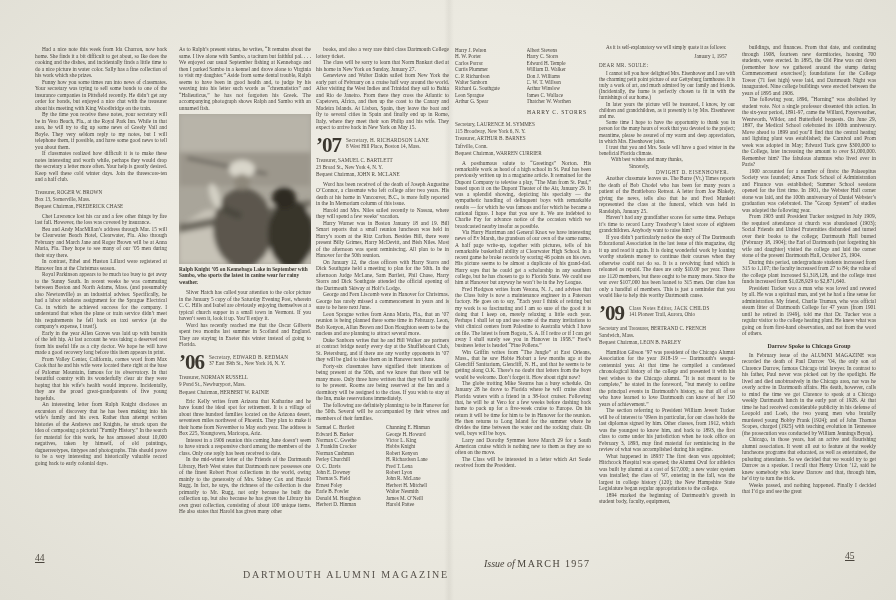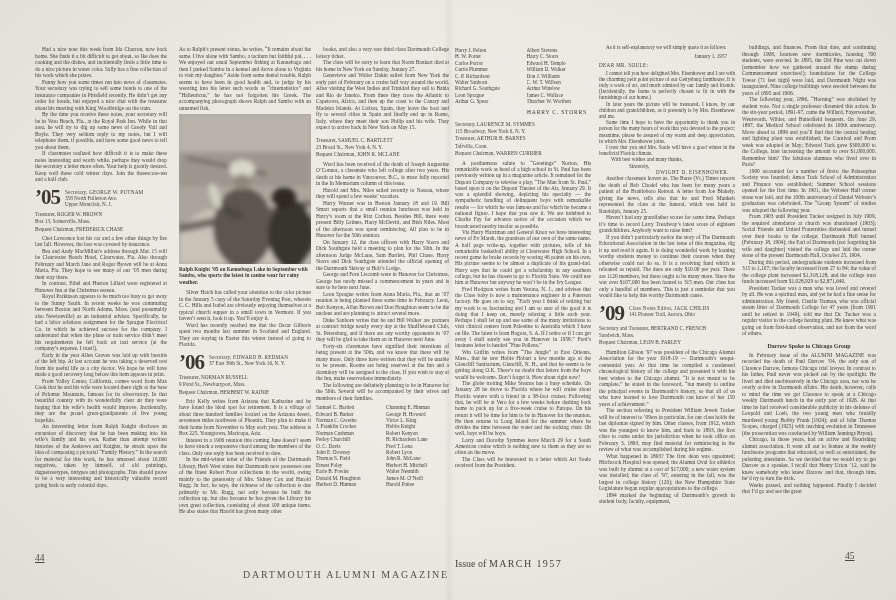--- a/index.html
+++ b/index.html
@@ -37,48 +37,40 @@
   .salutation{font-size:5.1px;line-height:6.4px;letter-spacing:.4px;text-align:left;text-indent:0 !important;margin-bottom:1px !important;}
   .closing{text-indent:12px !important;}
   .sincerely{text-indent:30px !important;}
   .letter-sig{text-align:right !important;letter-spacing:.5px;margin-right:6px !important;text-indent:0 !important;}
   .subhead{font-weight:bold;font-size:5.9px;line-height:7px;text-align:center;margin:6px 0 2px;color:#3a362f;}
   
   .pgnum{position:absolute;font-size:9.5px;color:#4a453d;text-decoration:underline;}
   .mag-footer{position:absolute;left:230px;top:569px;width:219px;text-align:right;
     font-size:10px;letter-spacing:1.8px;color:#56514a;}
   .issue-footer{position:absolute;left:455px;top:558px;font-size:10px;color:#49443c;}
-  .issue-footer .pfx{}
+  .issue-footer .pfx{font-style:italic;margin-left:29px;}
   .issue-footer .ttl{letter-spacing:1.4px;}
 </style>
 </head>
 <body>
 
 <div class="spread">
   <div class="gutter"></div>
 
   <div>
 
     <div class="col" style="left:35px;top:46px;width:132px;height:512px;">
       <div>
           <p>Had a nice note this week from Ida Charron, now back home. She finds it a bit difficult to get about, so Ike does the cooking and the dishes, and incidentally finds a little time to do a nice picture in water color. Sally has a fine collection of his work which she prizes.</p>
           <p>Funny how you some times run into news of classmates. Your secretary was trying to sell some bonds to one of the insurance companies in Pittsfield recently. He didn’t get any order for bonds, but enjoyed a nice chat with the treasurer about his meeting with King Woodbridge on the train.</p>
           <p>By the time you receive these notes, your secretary will be in Vero Beach, Fla., at the Royal Park Inn. While in that area, he will try to dig up some news of Greely Vail and Boyle. They very seldom reply to my notes, but I will telephone them, if possible, and have some good news to tell you about them.</p>
           <p>If classmates realized how difficult it is to make these notes interesting and worth while, perhaps they would drop the secretary a letter more often. Your help is greatly desired. Keep well these cold winter days. Join the threescore-ten and a half club.</p>
         </div>
 
       <div class="sec">
-        <div class="sec-top">
-          <span class="sec-year">’05</span>
-          <div class="hd-lines">
-              <div>Secretary, GEORGE W. PUTNAM</div>
-              <div>358 North Fullerton Ave.</div>
-              <div>Upper Montclair, N. J.</div>
-            </div>
-        </div>
         <div class="officers">
             <div>Treasurer, ROGER W. BROWN</div>
             <div>Box 13, Somerville, Mass.</div>
             <div>Bequest Chairman, FREDERICK CHASE</div>
           </div>
       </div>
 
       <div>
           <p>Chet Lawrence lost his car and a few other things by fire last fall. However, the loss was covered by insurance.</p>
           <p>Bea and Andy MacMillan’s address through Mar. 15 will be Clearwater Beach Hotel, Clearwater, Fla. Also through February and March Jane and Roger Brown will be at Anna Maria, Fla. They hope to see many of our ’05 men during their stay there.</p>
@@ -145,20 +137,27 @@
     </div>
 
     <div class="col" style="left:316px;top:46px;width:133px;height:512px;">
       <div>
           <p>books, and also a very rare third class Dartmouth College lottery ticket.</p>
           <p>The class will be sorry to learn that Norm Bankart died at his home in New York on Sunday, January 27.</p>
           <p>Genevieve and Walter Dakin sailed from New York the early part of February on a cruise half way around the world. After visiting the West Indies and Trinidad they sail to Bahia and Rio de Janeiro. From there they cross the Atlantic to Capetown, Africa, and then up the coast to the Canary and Madeira Islands. At Lisbon, Spain, they leave the boat and fly to several cities in Spain and finally end up in Rome, Italy, where they meet their son Philip and his wife. They expect to arrive back in New York on May 15.</p>
         </div>
 
       <div class="sec">
+        <div class="sec-top">
+          <span class="sec-year">’07</span>
+          <div class="hd-lines">
+              <div>Secretary, H. RICHARDSON LANE</div>
+              <div>8 West Hill Place, Boston 14, Mass.</div>
+            </div>
+        </div>
         <div class="officers">
             <div>Treasurer, SAMUEL C. BARTLETT</div>
             <div>23 Broad St., New York 4, N. Y.</div>
             <div>Bequest Chairman, JOHN R. MCLANE</div>
           </div>
       </div>
 
       <div>
           <p>Word has been received of the death of Joseph Augustine O’Connor, a classmate who left college after two years. His death at his home in Vancouver, B.C., is more fully reported in the In Memoriam column of this issue.</p>
           <p>Harold and Mrs. Niles sailed recently to Nassau, where they will spend a few weeks’ vacation.</p>

